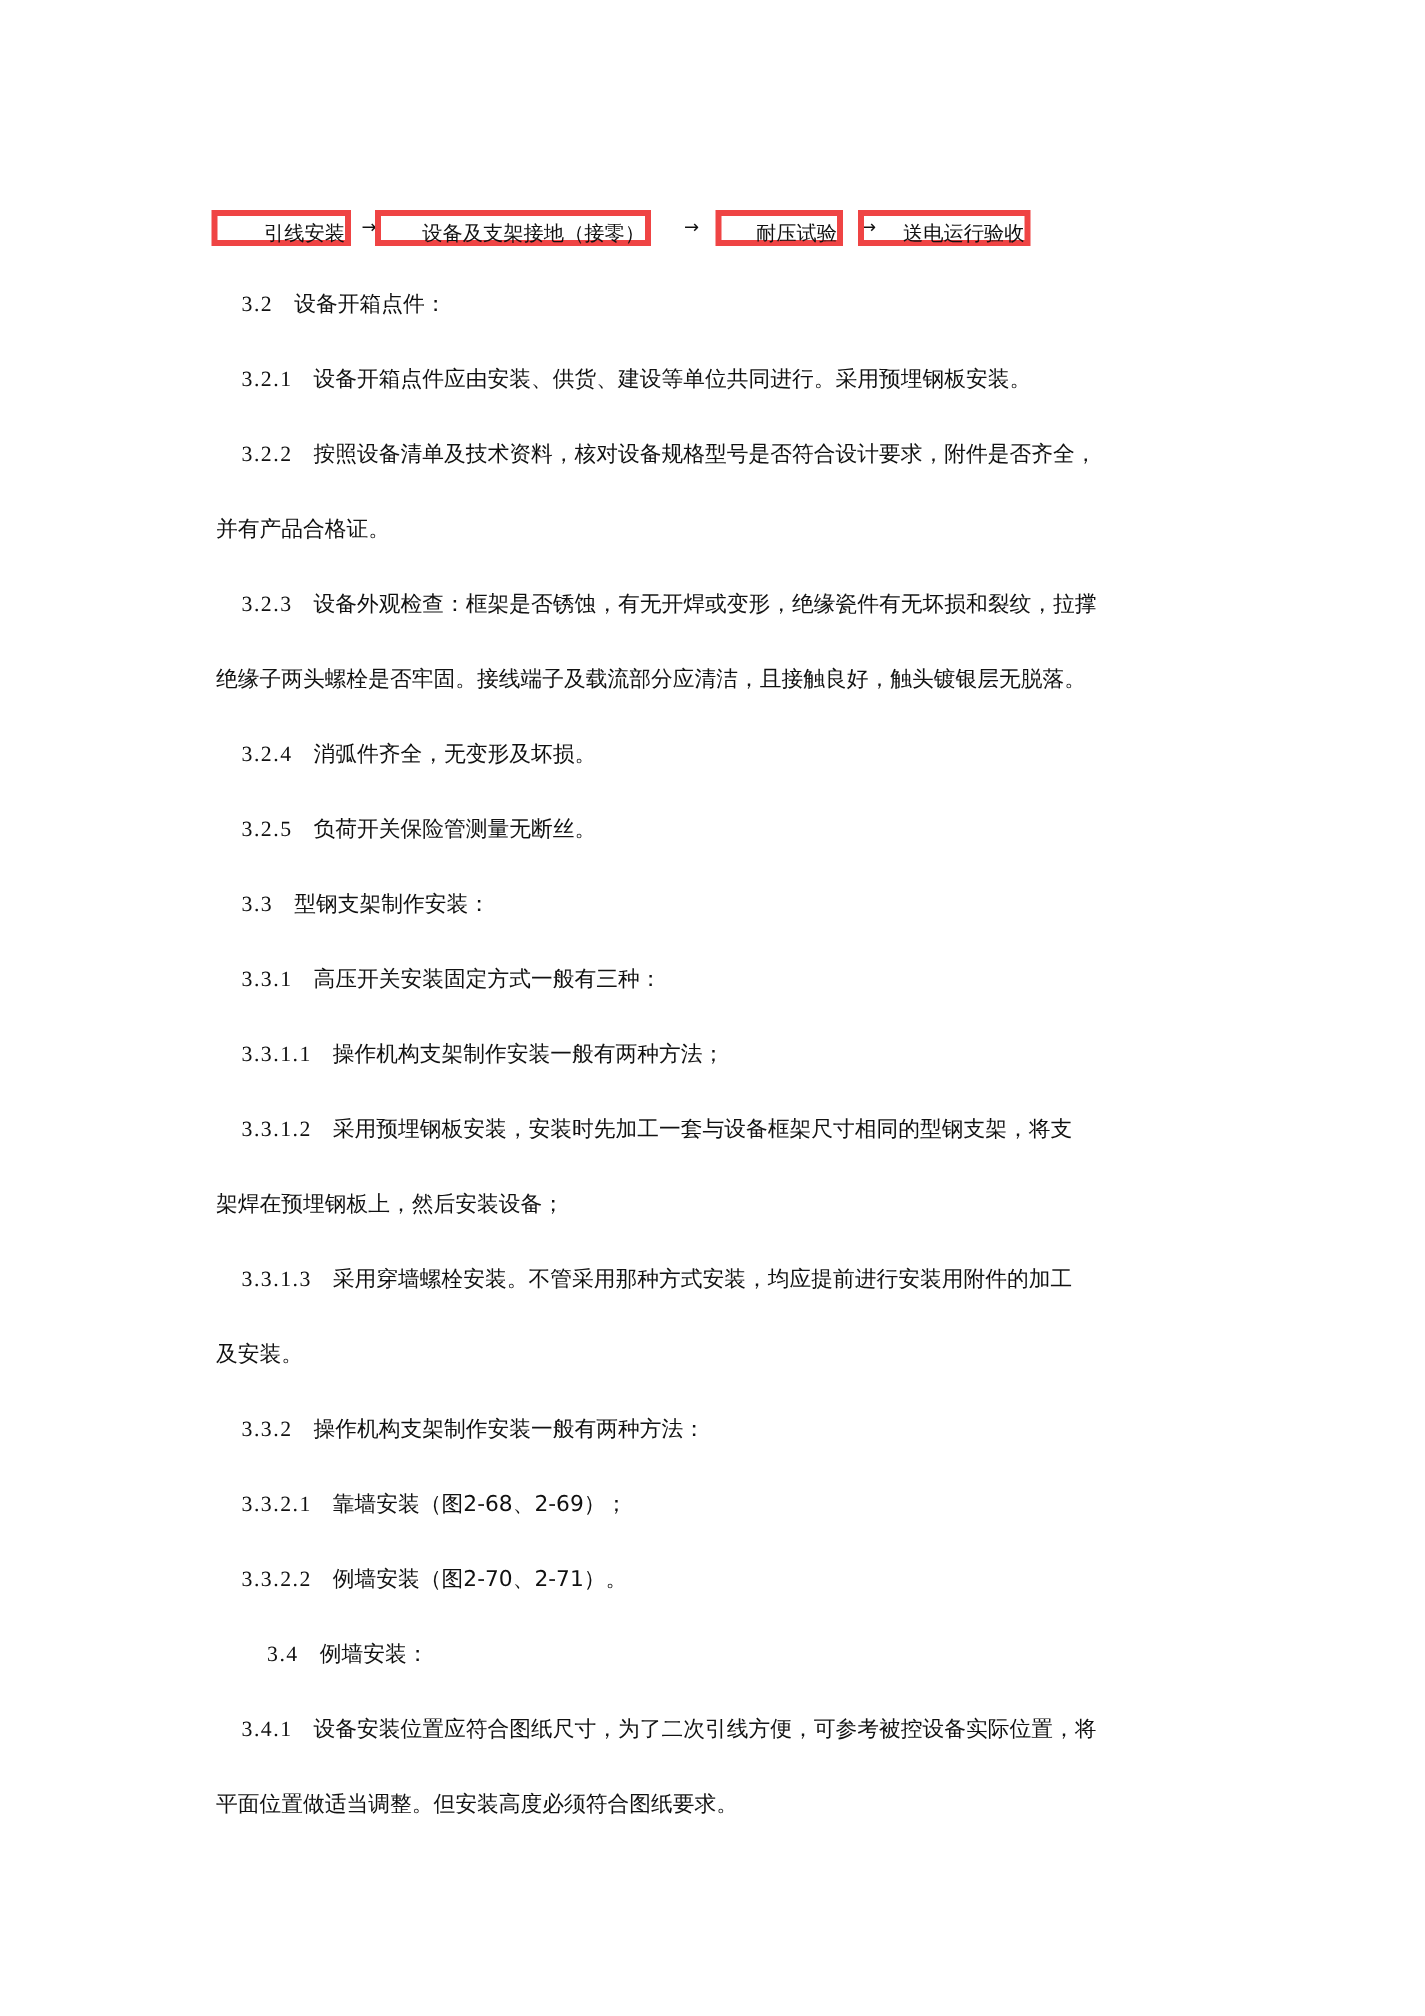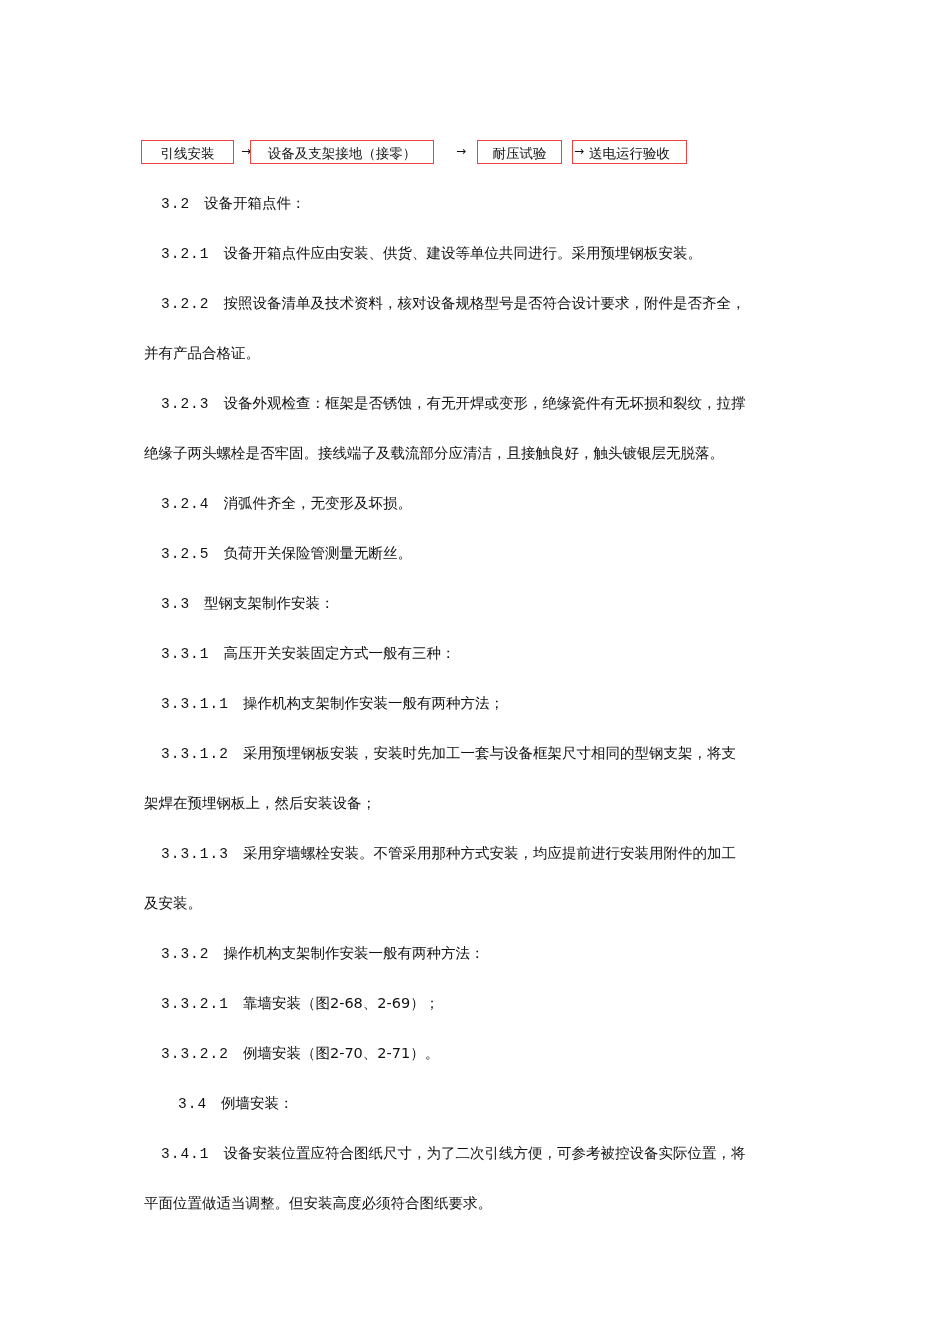--- a/index.html
+++ b/index.html
@@ -1,33 +1,33 @@
 <!DOCTYPE html>
 <html><head>
 <meta charset="utf-8">
 <style>
   html, body { margin: 0; padding: 0; background: #ffffff; }
   body { width: 950px; height: 1344px; position: relative; overflow: hidden;
          font-family: "DejaVu Sans", "Liberation Sans", sans-serif; color: #111; }
   .flow { position: absolute; top: 140px; left: 0; height: 26px; width: 950px; }
-  .fbox { position: absolute; top: 0; height: 24px; border: 1px solid #ef4444;
-          font-size: 13.5px; line-height: 24px; text-align: center; box-sizing: border-box; }
+  .fbox { position: absolute; top: 0; height: 24px; border: 4px solid #ef4444;
+          font-size: 13.5px; line-height: 24px; text-align: right; box-sizing: border-box; }
   .farrow { position: absolute; top: 0; font-size: 12px; line-height: 22px; width: 16px; text-align: center; }
   .line { position: absolute; left: 0; width: 950px; font-size: 14.5px; line-height: 20px; white-space: nowrap; }
-  .num { display: inline-block; letter-spacing: 1px; margin-right: 14px; font-family: Liberation Mono, monospace; }
+  .num { display: inline-block; letter-spacing: 1px; margin-right: 14px; font-family: Liberation Serif, serif; }
 </style>
 </head>
 <body>
 
 <div class="flow">
   <div class="fbox" style="left:141px;width:93px;">引线安装</div>
   <div class="farrow" style="left:238px;">→</div>
   <div class="fbox" style="left:250px;width:184px;">设备及支架接地（接零）</div>
   <div class="farrow" style="left:453px;">→</div>
-  <div class="fbox" style="left:477px;width:85px;">耐压试验</div>
+  <div class="fbox" style="left:477px;width:85px;font-family:Liberation Serif, serif;">耐压试验</div>
   <div class="farrow" style="left:571px;">→</div>
   <div class="fbox" style="left:572px;width:115px;">送电运行验收</div>
 </div>
 
 <div class="line" style="top:193px;padding-left:161px;">
   <span class="num">3.2</span><span>设备开箱点件：</span>
 </div>
 <div class="line" style="top:243px;padding-left:161px;">
   <span class="num">3.2.1</span><span>设备开箱点件应由安装、供货、建设等单位共同进行。采用预埋钢板安装。</span>
 </div>

